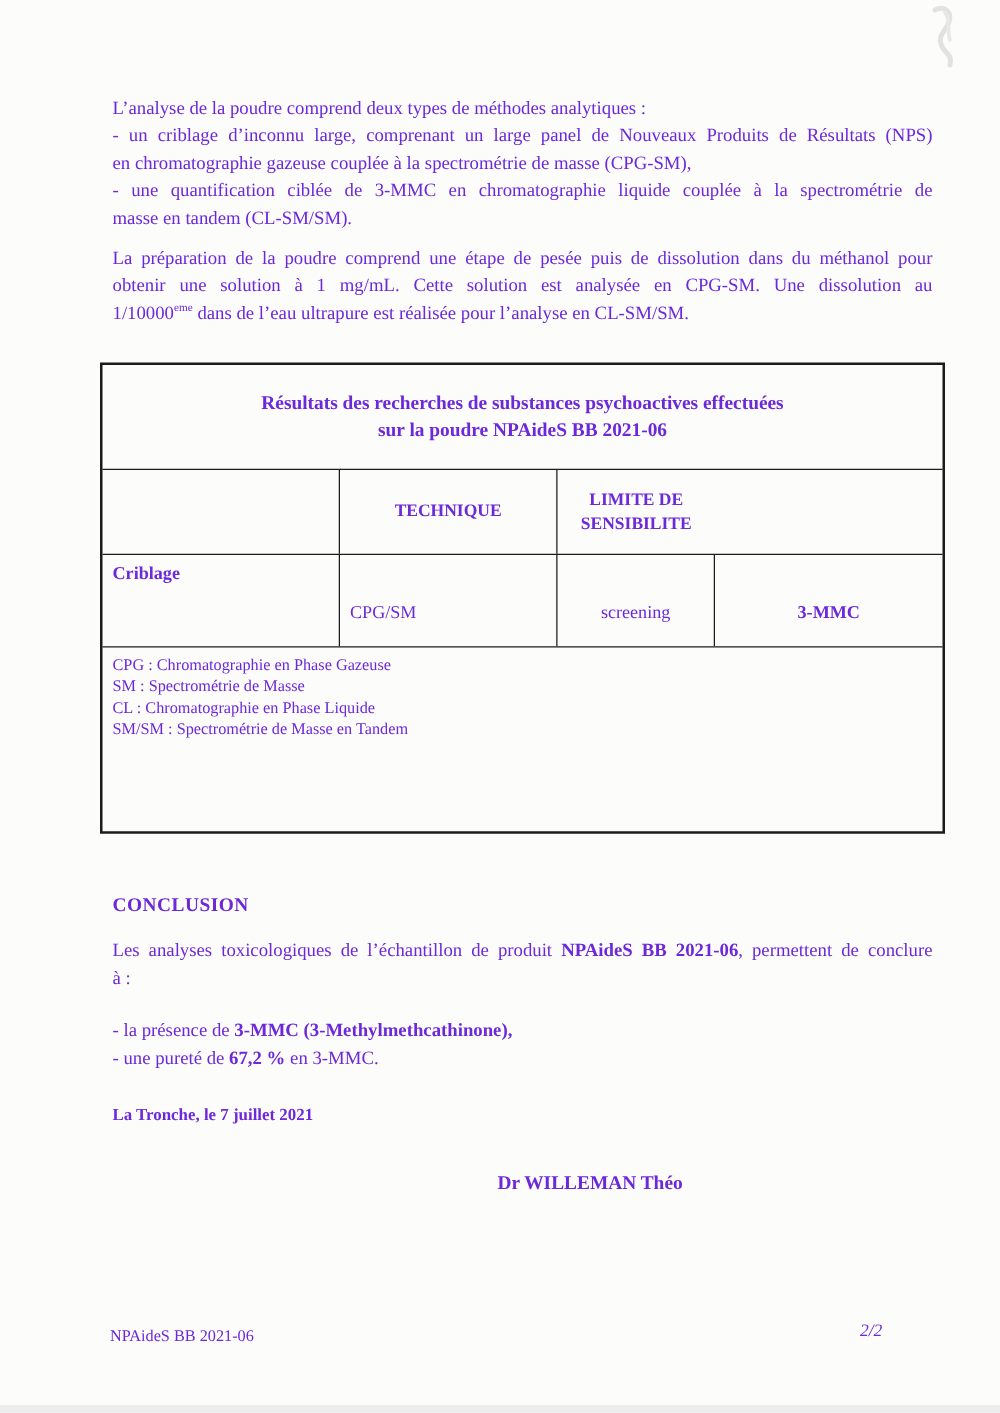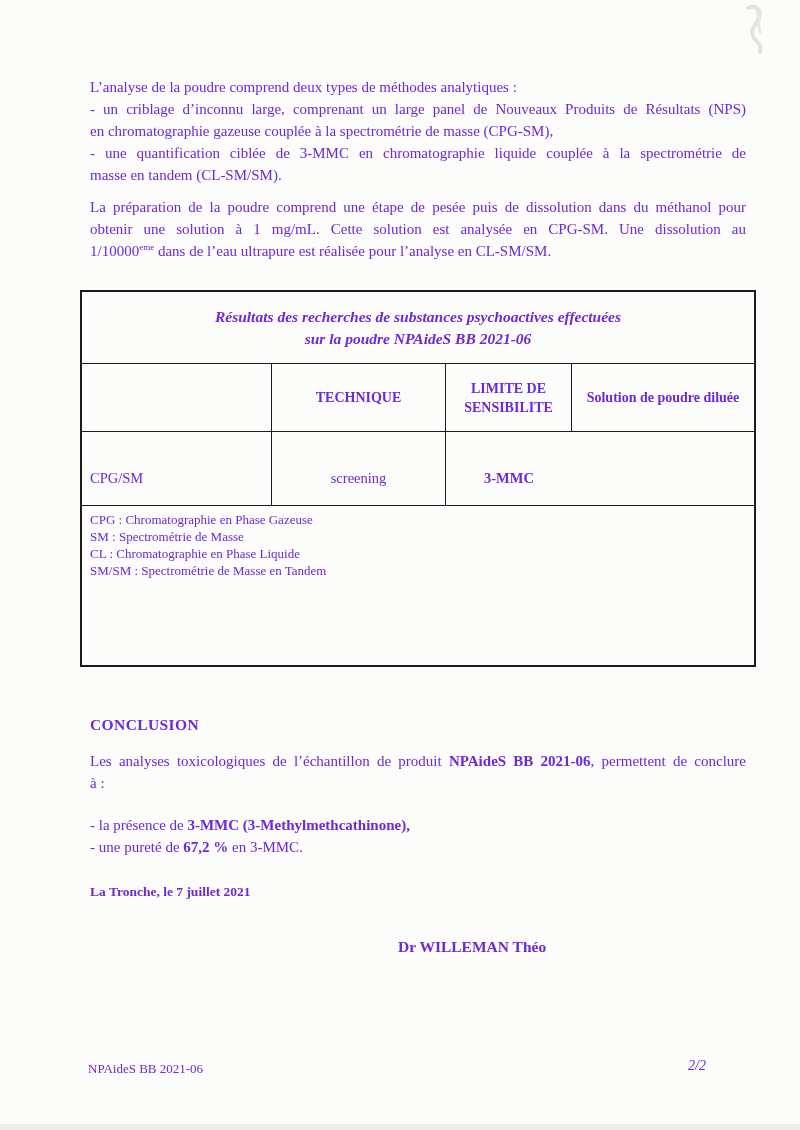--- a/index.html
+++ b/index.html
@@ -24,23 +24,23 @@
 
   
   .para { left: 90px; width: 656px; }
 
   
   .rtable {
     left: 80px; top: 290px; width: 676px; height: 377px;
     border: 2px solid #1b1b1b;
   }
   .t-title {
-    height: 72px; border-bottom: 1.5px solid #1b1b1b;
+    height: 84px; border-bottom: 1.5px solid #1b1b1b;
     display: flex; flex-direction: column; align-items: center; justify-content: center;
-    font-weight: bold; font-size: 15.5px; line-height: 22px; text-align: center; font-style: italic;
+    font-weight: bold; font-size: 15.5px; line-height: 22px; text-align: center;
   }
   .t-row { display: grid; grid-template-columns: 190px 174px 126px 1fr; }
   .t-row .cell { border-right: 1.5px solid #1b1b1b; position: relative; }
   .t-row .cell:last-child { border-right: none; }
   .t-head { height: 68px; border-bottom: 1.5px solid #1b1b1b; }
   .t-head .cell {
     display: flex; flex-direction: column; align-items: center; justify-content: center;
     font-weight: bold; font-size: 14px; line-height: 19px; text-align: center;
   }
   .t-body1 { height: 74px; border-bottom: 1.5px solid #1b1b1b; }
@@ -98,26 +98,26 @@
 
     <div class="t-row t-head">
       <div class="cell"></div>
       <div class="cell">
         <div>TECHNIQUE</div>
       </div>
       <div class="cell">
         <div>LIMITE DE</div>
         <div>SENSIBILITE</div>
       </div>
-      <div class="cell">
-        <div>Solution de poudre diluée</div>
-      </div>
     </div>
 
     <div class="t-row t-body1">
+      <div class="cell">
+        <span class="lbl">Criblage</span>
+      </div>
       <div class="cell">
         <span class="val-left v1">CPG/SM</span>
       </div>
       <div class="cell">
         <span class="val-center v1">screening</span>
       </div>
       <div class="cell">
         <span class="val-center v1 bold">3-MMC</span>
       </div>
     </div>

